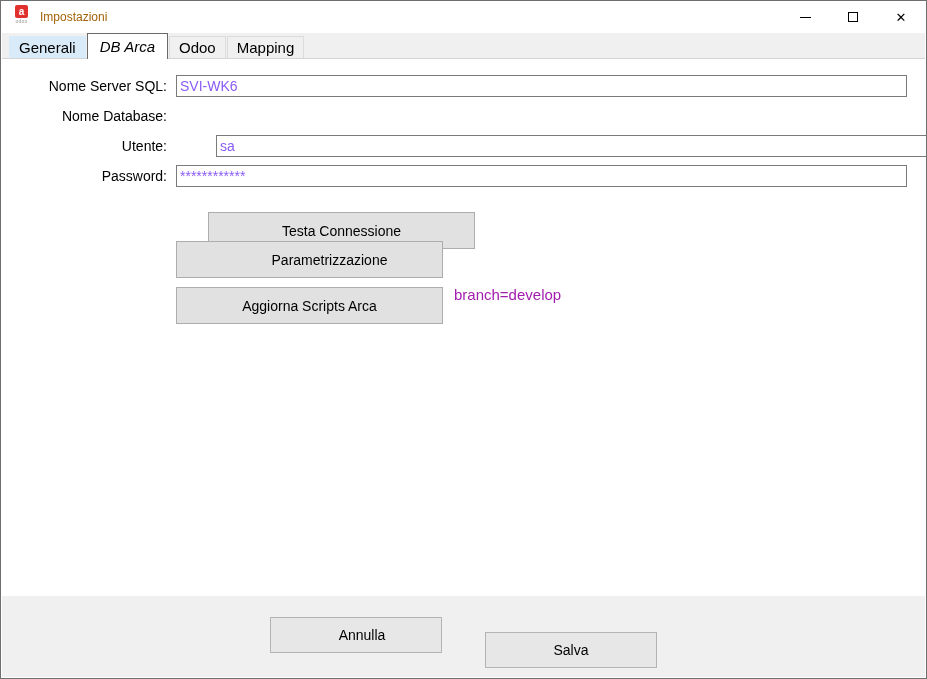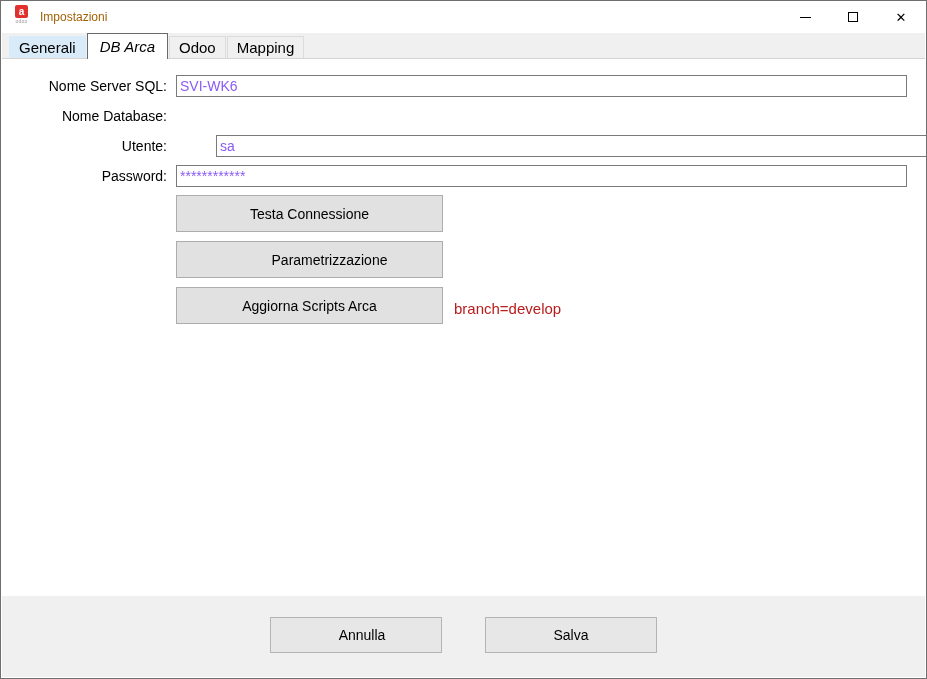--- a/index.html
+++ b/index.html
@@ -111,40 +111,40 @@
   .action-btn {
     position: absolute; left: 174px;
     width: 267px; height: 37px;
     background: #e1e1e1;
     border: 1px solid #adadad;
     font-family: "Liberation Sans", sans-serif;
     font-size: 14px; color: #000;
     text-align: center;
   }
   .branch-note {
-    position: absolute; left: 452px; top: 240px;
-    font-size: 15px; color: #b91c1c;
+    position: absolute; left: 452px; top: 226px;
+    font-size: 15px; color: #a21caf;
     white-space: nowrap;
   }
   
   .footer {
     position: absolute; left: 1px; right: 1px; bottom: 1px; height: 81px;
     background: #f0f0f0;
   }
   .footer-btn {
     position: absolute; top: 21px;
     width: 172px; height: 36px;
     background: #e7e7e7;
     border: 1px solid #b4b4b4;
     font-family: "Liberation Sans", sans-serif;
     font-size: 14px; color: #000;
     text-align: center;
   }
   .btn-annulla { left: 268px; padding-left: 12px; }
-  .btn-salva  { left: 483px; }
+  .btn-salva  { left: 483px; margin-top: 15px; }
 </style>
 </head>
 <body>
 
 <div class="window">
 
   <div class="titlebar">
     <div class="app-icon">
       <span class="glyph">a</span>
       <span class="brand">odoo</span>
@@ -184,21 +184,21 @@
     <div class="field-row" style="top:75px; left:0; right:0;margin-left:40px;">
       <span class="field-label">Utente:</span>
       <input class="field-input" type="text" value="sa" style="">
     </div>
 
     <div class="field-row" style="top:105px; left:0; right:0;">
       <span class="field-label">Password:</span>
       <input class="field-input" type="text" value="************" style="">
     </div>
 
-    <button class="action-btn" style="top:135px;">Testa Connessione</button>
+    <button class="action-btn" style="top:152px;margin-left:32px;">Testa Connessione</button>
     <button class="action-btn" style="top:181px;padding-left:40px;">Parametrizzazione</button>
     <button class="action-btn" style="top:227px;">Aggiorna Scripts Arca</button>
 
     <span class="branch-note">branch=develop</span>
   </div>
 
   <div class="footer">
     <button class="footer-btn btn-annulla">Annulla</button>
     <button class="footer-btn btn-salva">Salva</button>
   </div>

